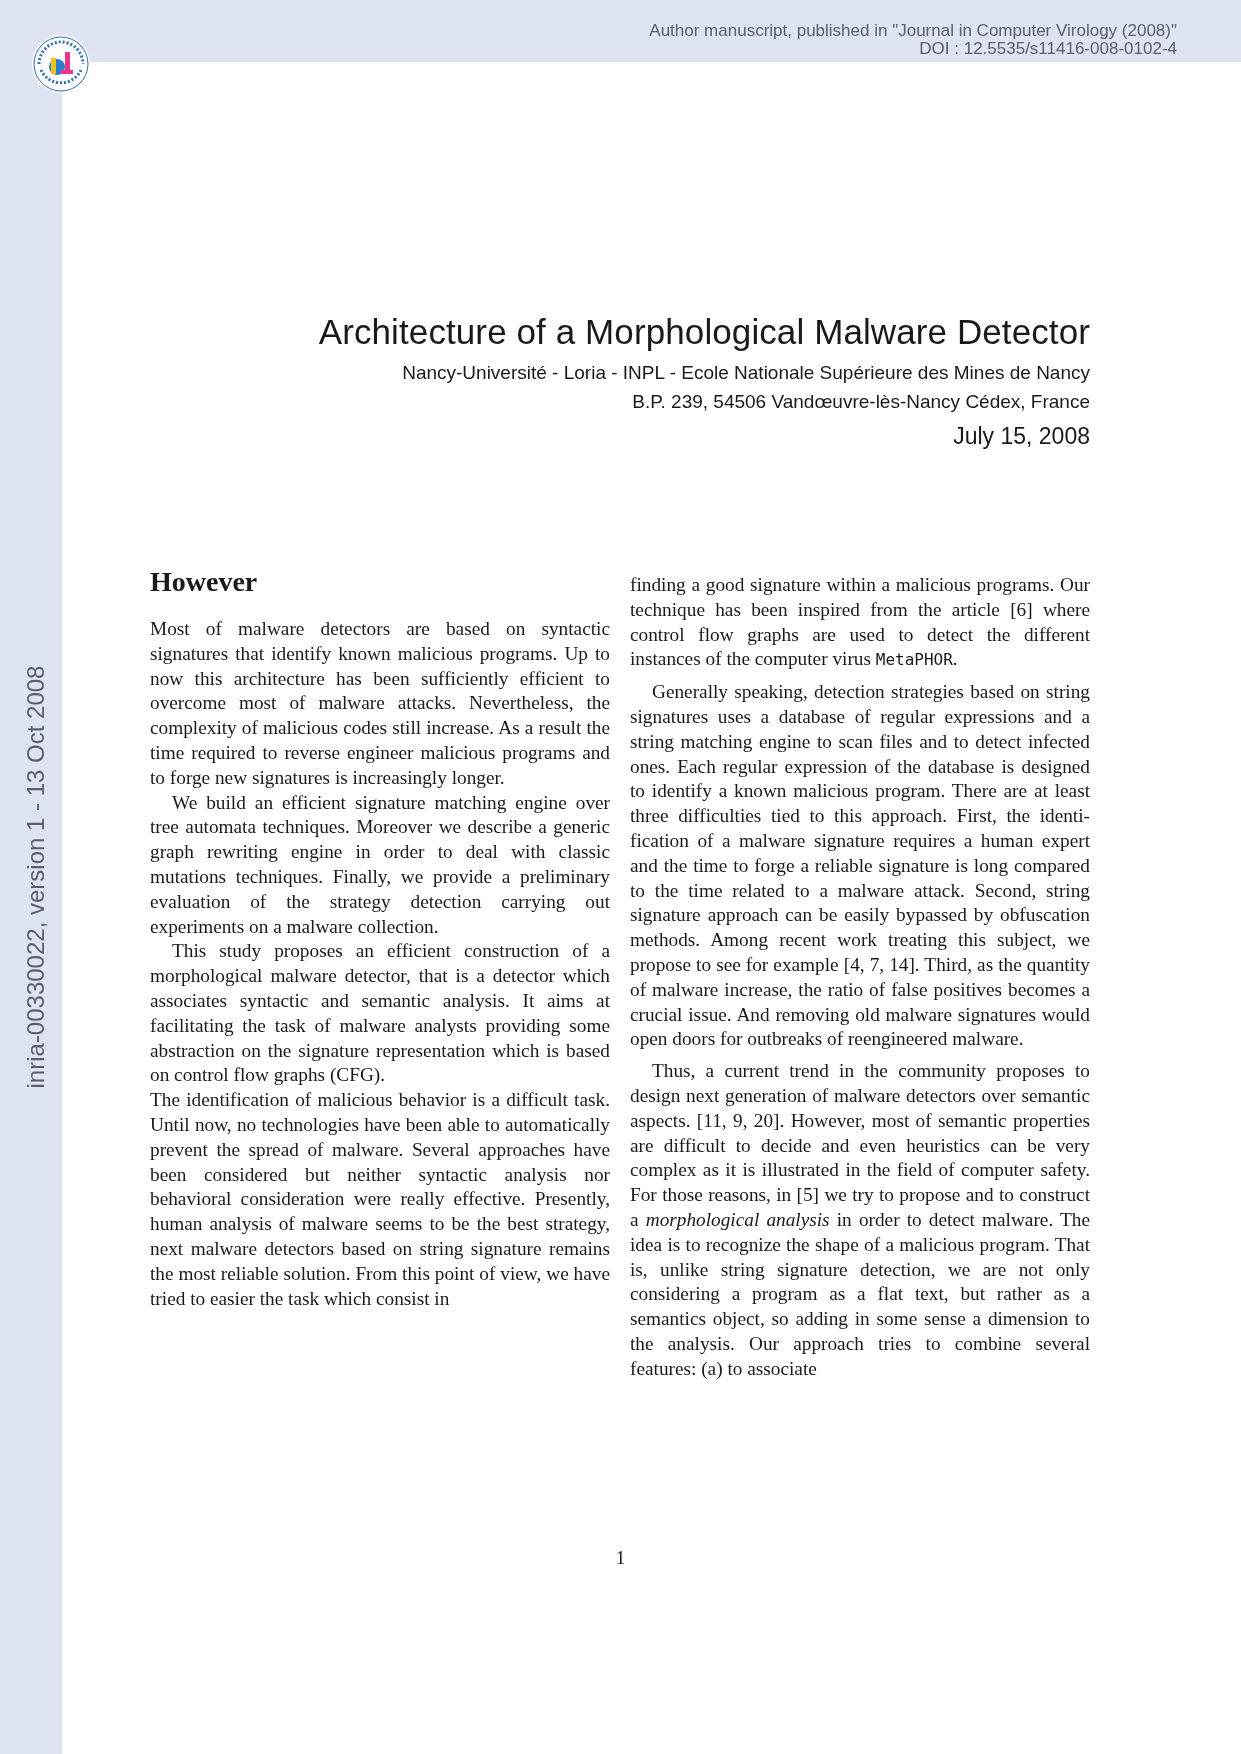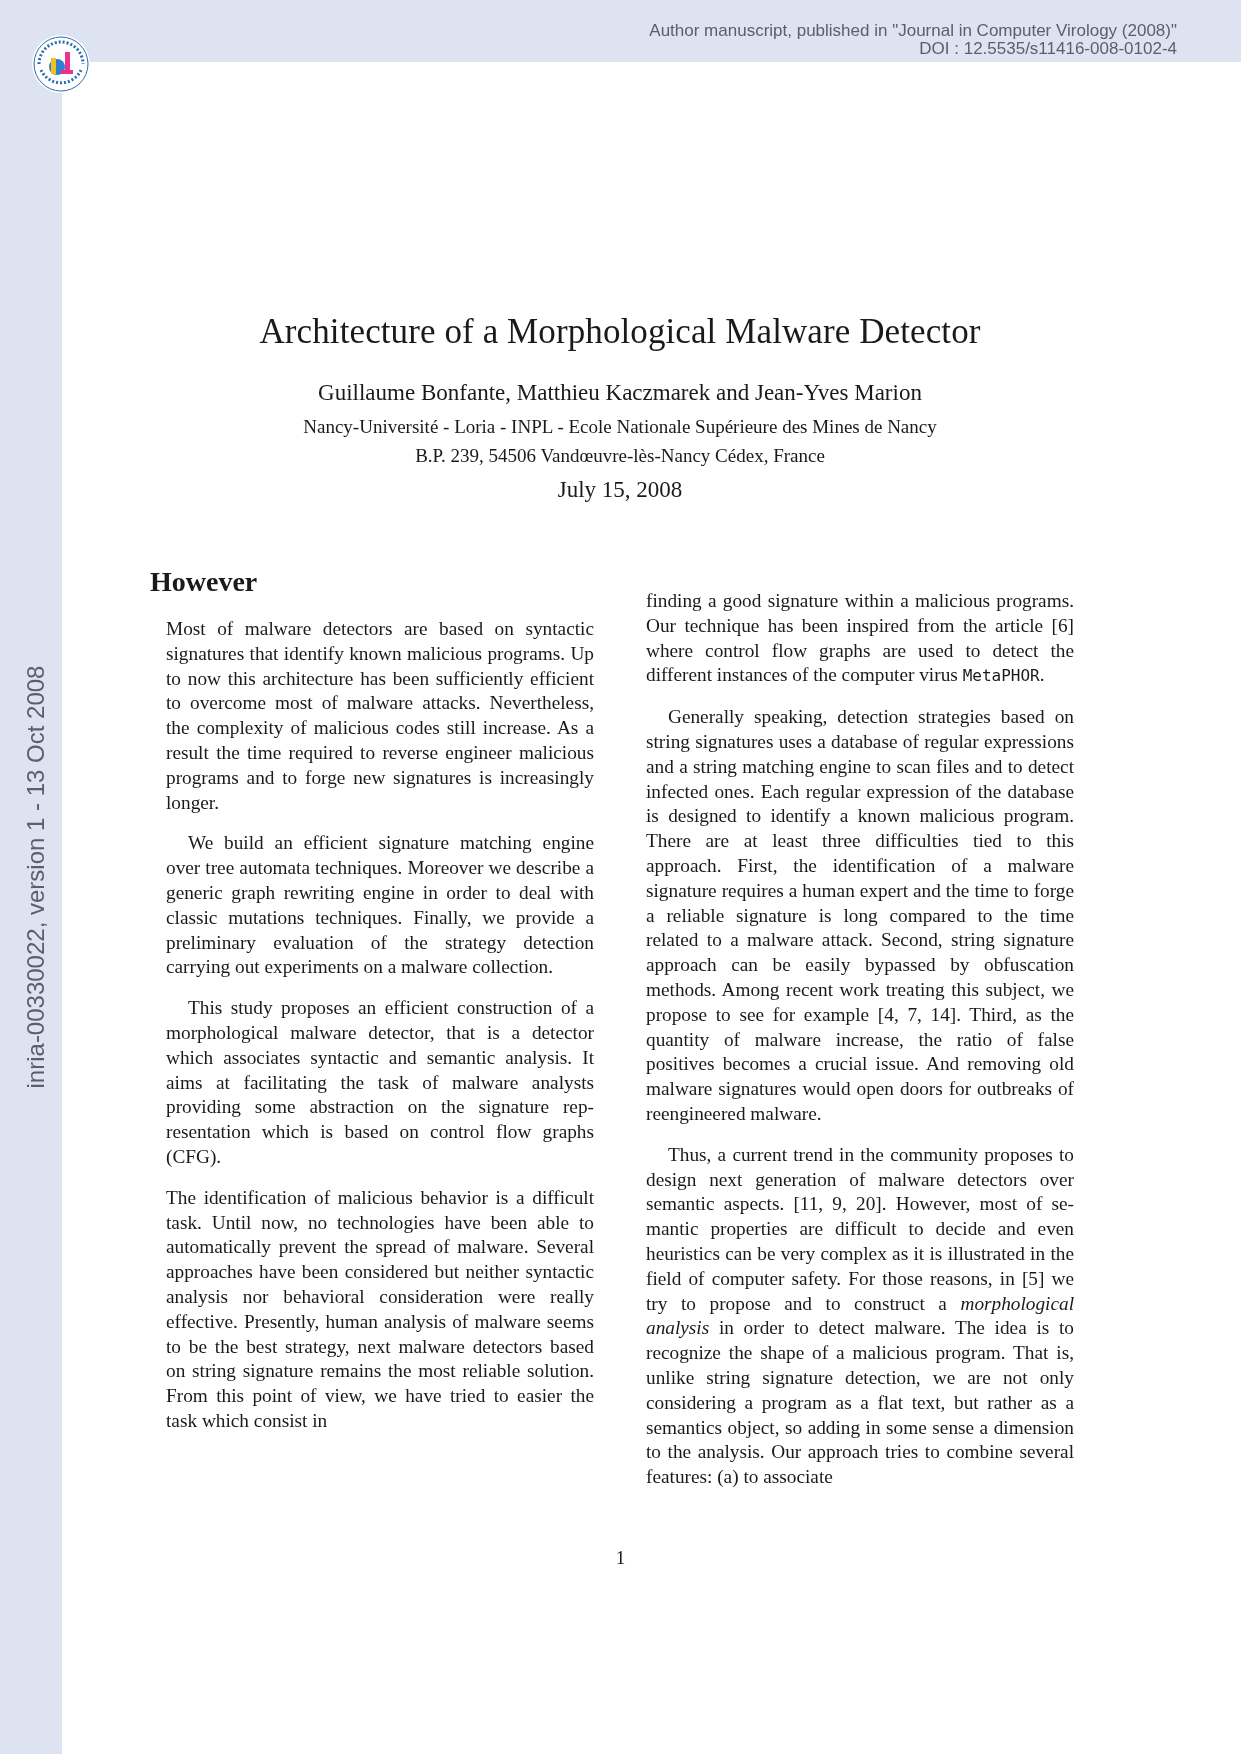--- a/index.html
+++ b/index.html
@@ -26,40 +26,40 @@
     font-size: 17px; line-height: 18px; color: #5a5f6a;
   }
   .side-stamp {
     position: absolute; left: 36px; top: 877px;
     transform: translate(-50%, -50%) rotate(-90deg);
     white-space: nowrap;
     font-family: "Liberation Sans", "DejaVu Sans", sans-serif;
     font-size: 24px; color: #5a5f6a;
   }
   .title-block {
-    position: absolute; left: 150px; width: 940px; top: 312px; text-align: center;
-    font-family: Liberation Serif, serif;
+    position: absolute; left: 150px; width: 940px; top: 312px; text-align: right;
+    font-family: Liberation Sans, sans-serif;
   }
   .title { font-size: 35px; margin: 0; font-weight: normal; letter-spacing: 0.1px; }
   .authors { font-size: 23px; margin-top: 28px; }
   .affil { font-size: 19px; margin-top: 6px; line-height: 29px; }
   .date { font-size: 23px; margin-top: 7px; }
 
   .col {
     position: absolute; width: 460px;
     font-family: "Liberation Serif", "DejaVu Serif", serif;
     font-size: 19.3px; line-height: 24.8px; text-align: justify;
     hyphens: manual;
   }
   .col-left { left: 150px; top: 565px; }
   .col-right { left: 630px; top: 573px; }
   .section-heading {
     font-size: 28px; font-weight: bold; margin: 0 0 18px 0; line-height: 34px;
   }
-  .para { margin: 16px; }
+  .para { margin: 0; }
   .para.indent { text-indent: 22px; }
   .para.gap { margin-top: 7px; }
   .col-left .section-heading.second { margin-top: 40px; }
   .mono { font-family: "DejaVu Sans Mono", "Liberation Mono", monospace; font-size: 16px; }
   em { font-style: italic; }
   .page-number {
     position: absolute; left: 0; width: 1241px; top: 1547px; text-align: center;
     font-family: "Liberation Serif", "DejaVu Serif", serif; font-size: 19px;
   }
 </style>
@@ -84,21 +84,20 @@
 
 <div class="header-note">
   <div>Author manuscript, published in "Journal in Computer Virology (2008)"</div>
   <div>DOI : 12.5535/s11416-008-0102-4</div>
 </div>
 
 <div class="side-stamp">inria-00330022, version 1 - 13 Oct 2008</div>
 
 <div class="title-block">
   <h1 class="title">Architecture of a Morphological Malware Detector</h1>
-  <div class="authors">Guillaume Bonfante, Matthieu Kaczmarek and Jean-Yves Marion</div>
   <div class="affil">
     <div>Nancy-Université - Loria - INPL - Ecole Nationale Supérieure des Mines de Nancy</div>
     <div>B.P. 239, 54506 Vandœuvre-lès-Nancy Cédex, France</div>
   </div>
   <div class="date">July 15, 2008</div>
 </div>
 
 <div class="col col-left">
   <h2 class="section-heading">However</h2>
   <p class="para">Most of malware detectors are based on syntactic signatures that identify known malicious programs. Up to now this architecture has been sufficiently ef­ficient to overcome most of malware attacks. Nev­ertheless, the complexity of malicious codes still in­crease. As a result the time required to reverse engineer malicious programs and to forge new sig­natures is increasingly longer.</p>

